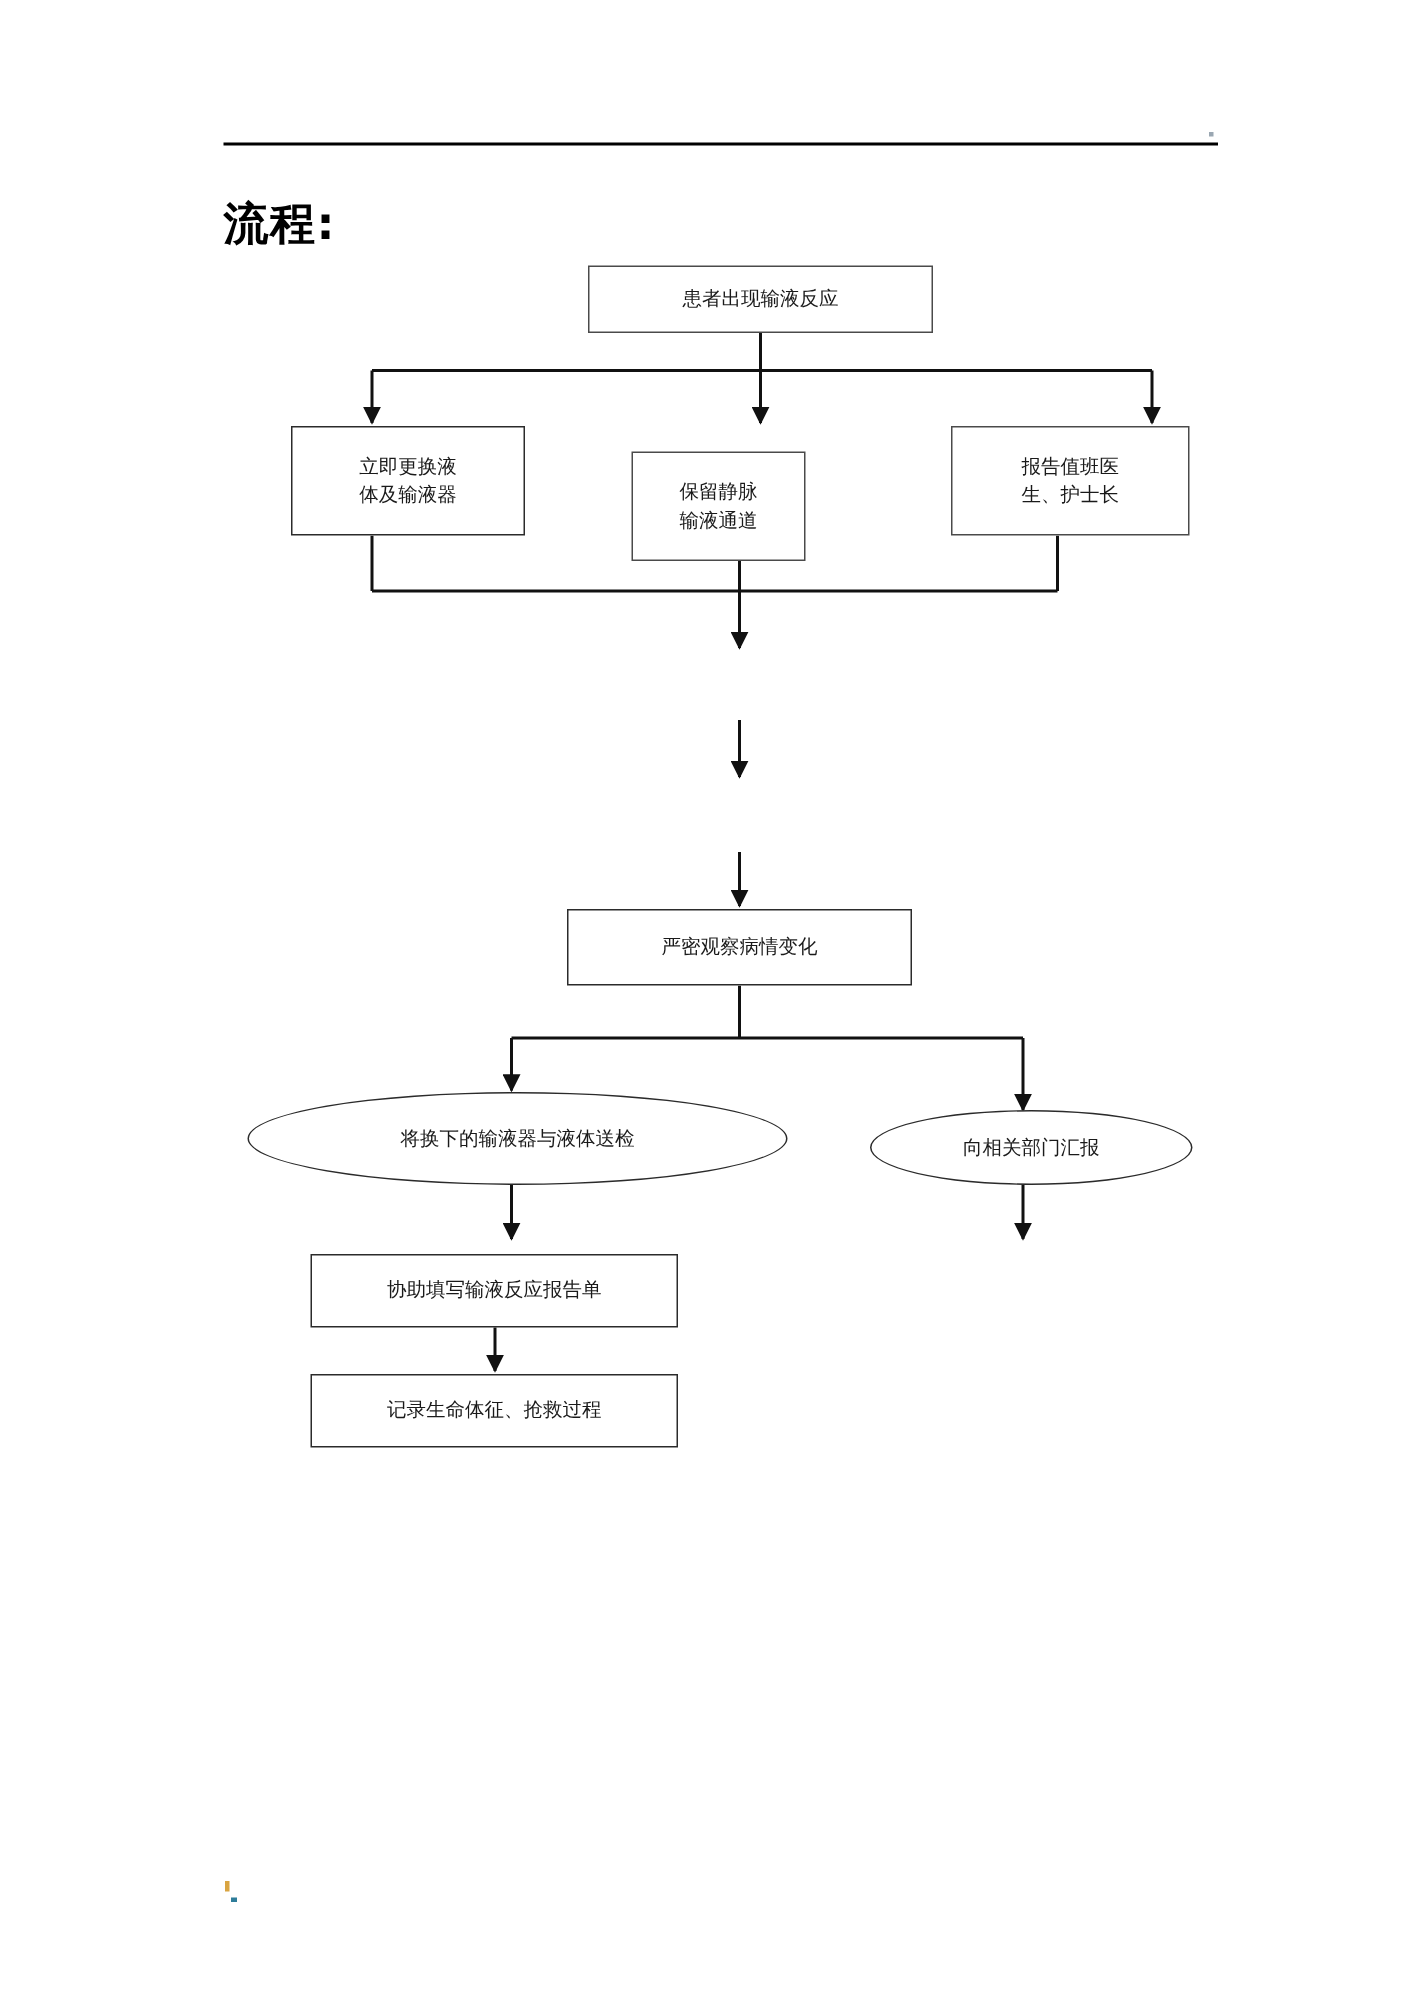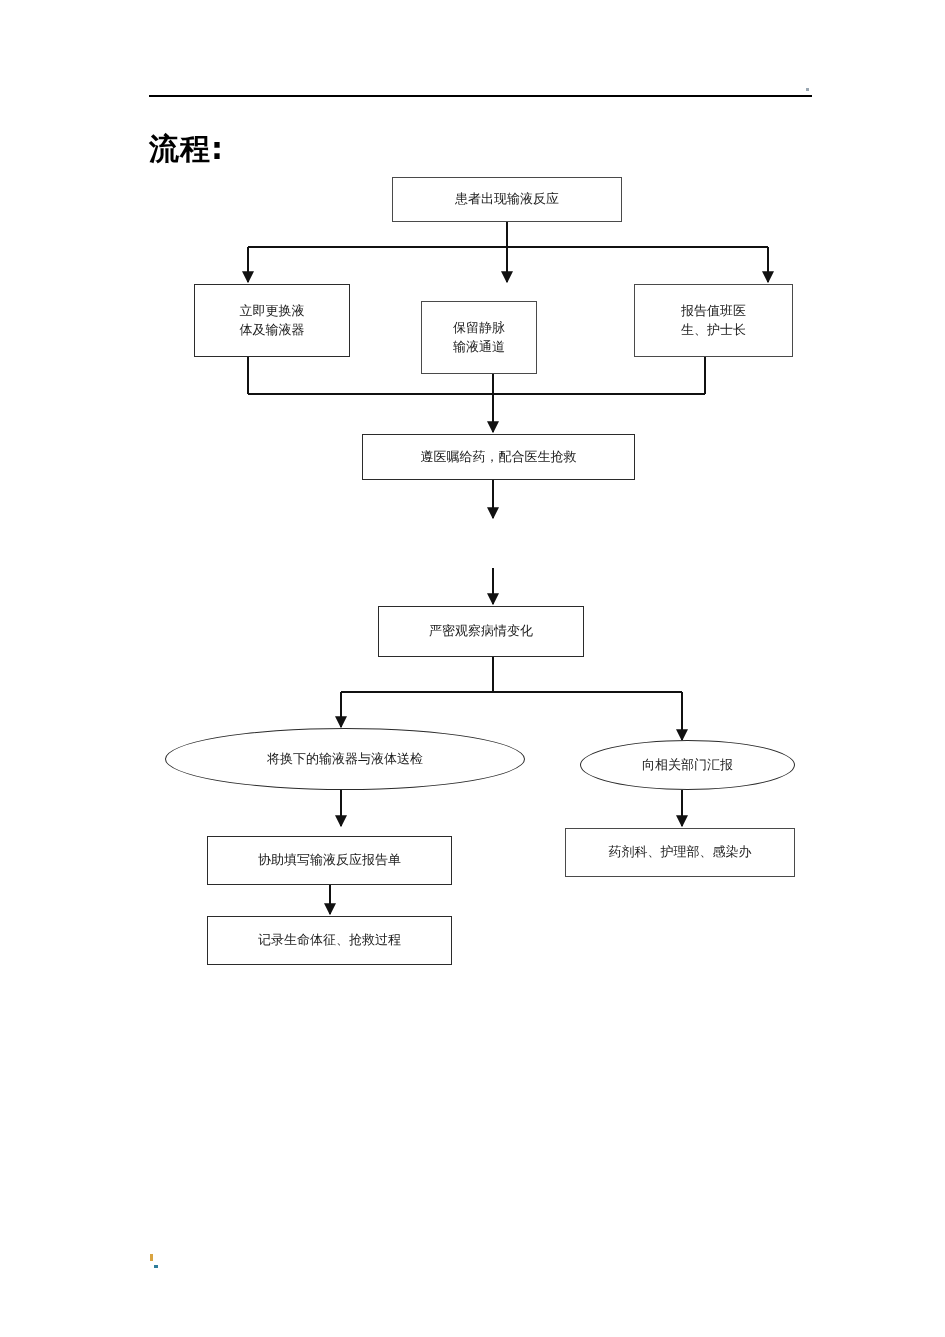--- a/index.html
+++ b/index.html
@@ -149,44 +149,38 @@
   <div class="node rect" style="left:421px; top:301px; width:116px; height:73px;">
     <span class="label">保留静脉
 输液通道</span>
   </div>
 
   <div class="node rect" style="left:634px; top:284px; width:159px; height:73px;">
     <span class="label">报告值班医
 生、护士长</span>
   </div>
 
-  <div class="node rect heavy" style="left:362px; top:434px; width:273px; height:46px;">
-    <span class="label">遵医嘱给药，配合医生抢救</span>
-  </div>
 
 
-  <div class="node rect heavy" style="left:378px; top:606px; width:206px; height:51px;">
+  <div class="node rect heavy" style="left:378px; top:606px; width:230px; height:51px;">
     <span class="label">严密观察病情变化</span>
   </div>
 
   <div class="node ellipse" style="left:165px; top:728px; width:360px; height:62px;">
     <span class="label">将换下的输液器与液体送检</span>
   </div>
 
   <div class="node ellipse" style="left:580px; top:740px; width:215px; height:50px;">
     <span class="label">向相关部门汇报</span>
   </div>
 
   <div class="node rect heavy" style="left:207px; top:836px; width:245px; height:49px;text-align:center;">
     <span class="label">协助填写输液反应报告单</span>
   </div>
 
-  <div class="node rect" style="left:565px; top:828px; width:230px; height:49px;">
-    <span class="label">药剂科、护理部、感染办</span>
-  </div>
 
   <div class="node rect heavy" style="left:207px; top:916px; width:245px; height:49px;">
     <span class="label">记录生命体征、抢救过程</span>
   </div>
 
   <div class="footer-mark" style="left:150px; top:1254px;"></div>
   <div class="footer-mark two" style="left:154px; top:1265px;"></div>
 
 </div>
 

